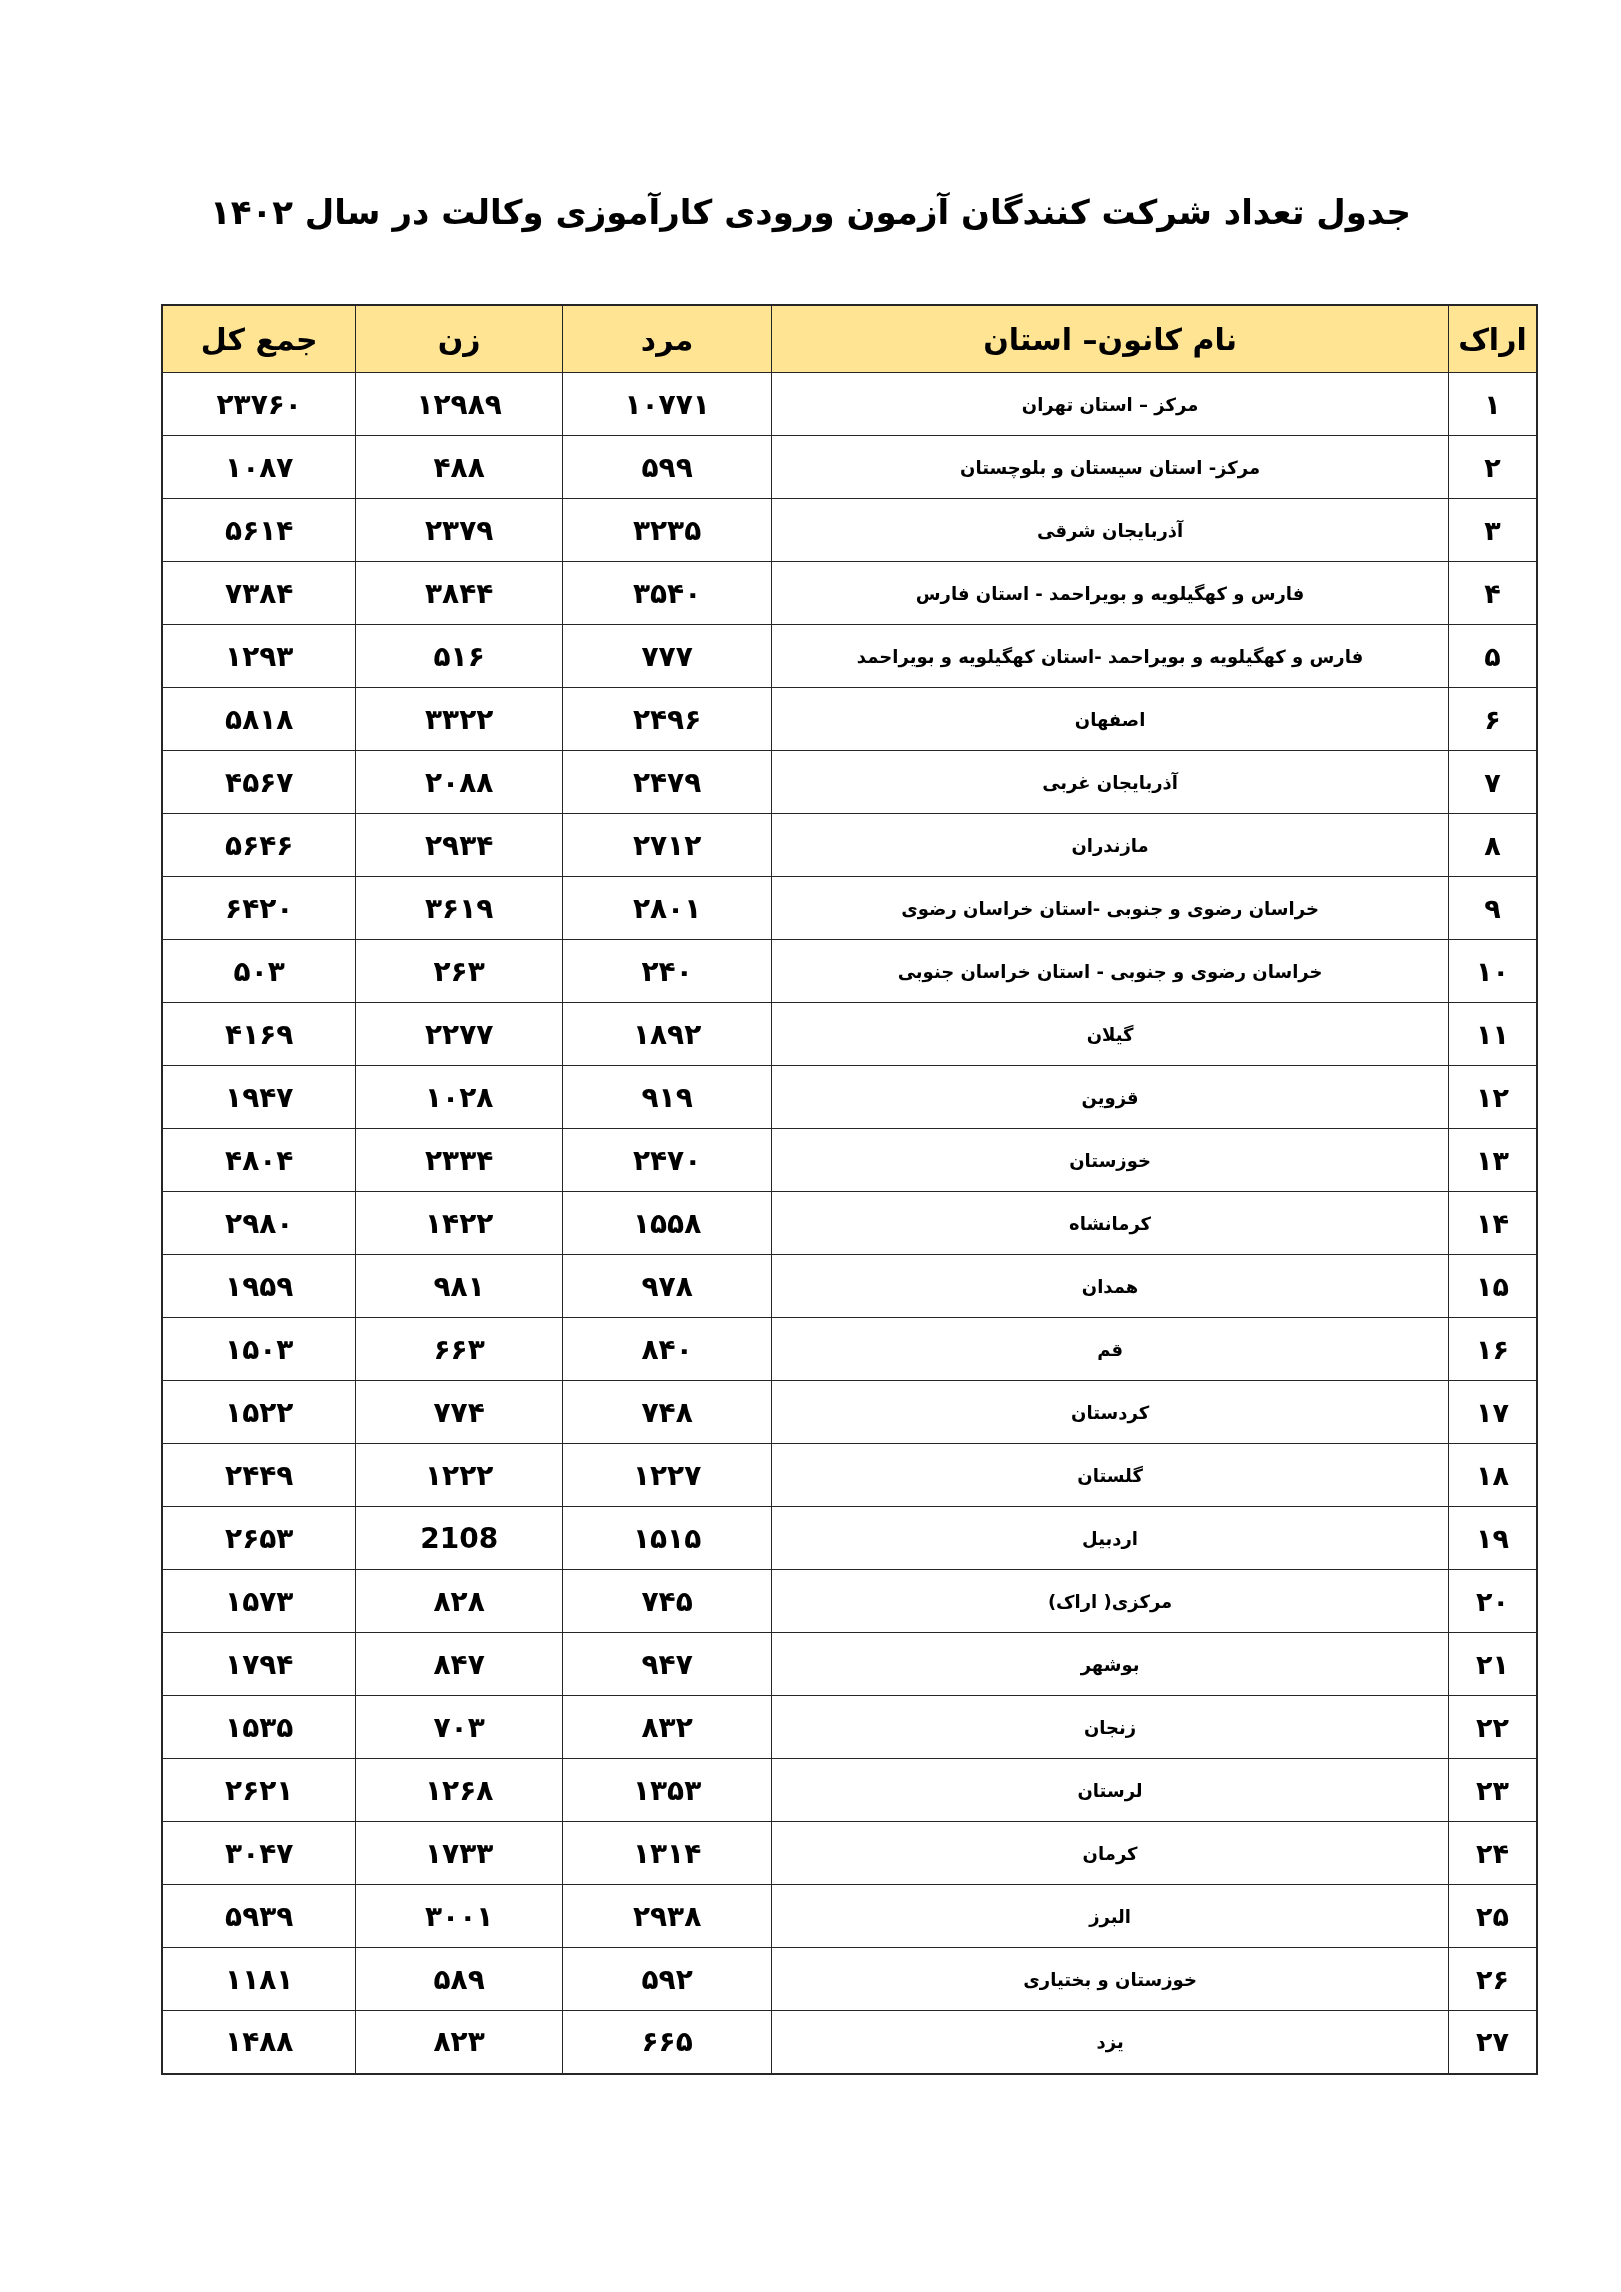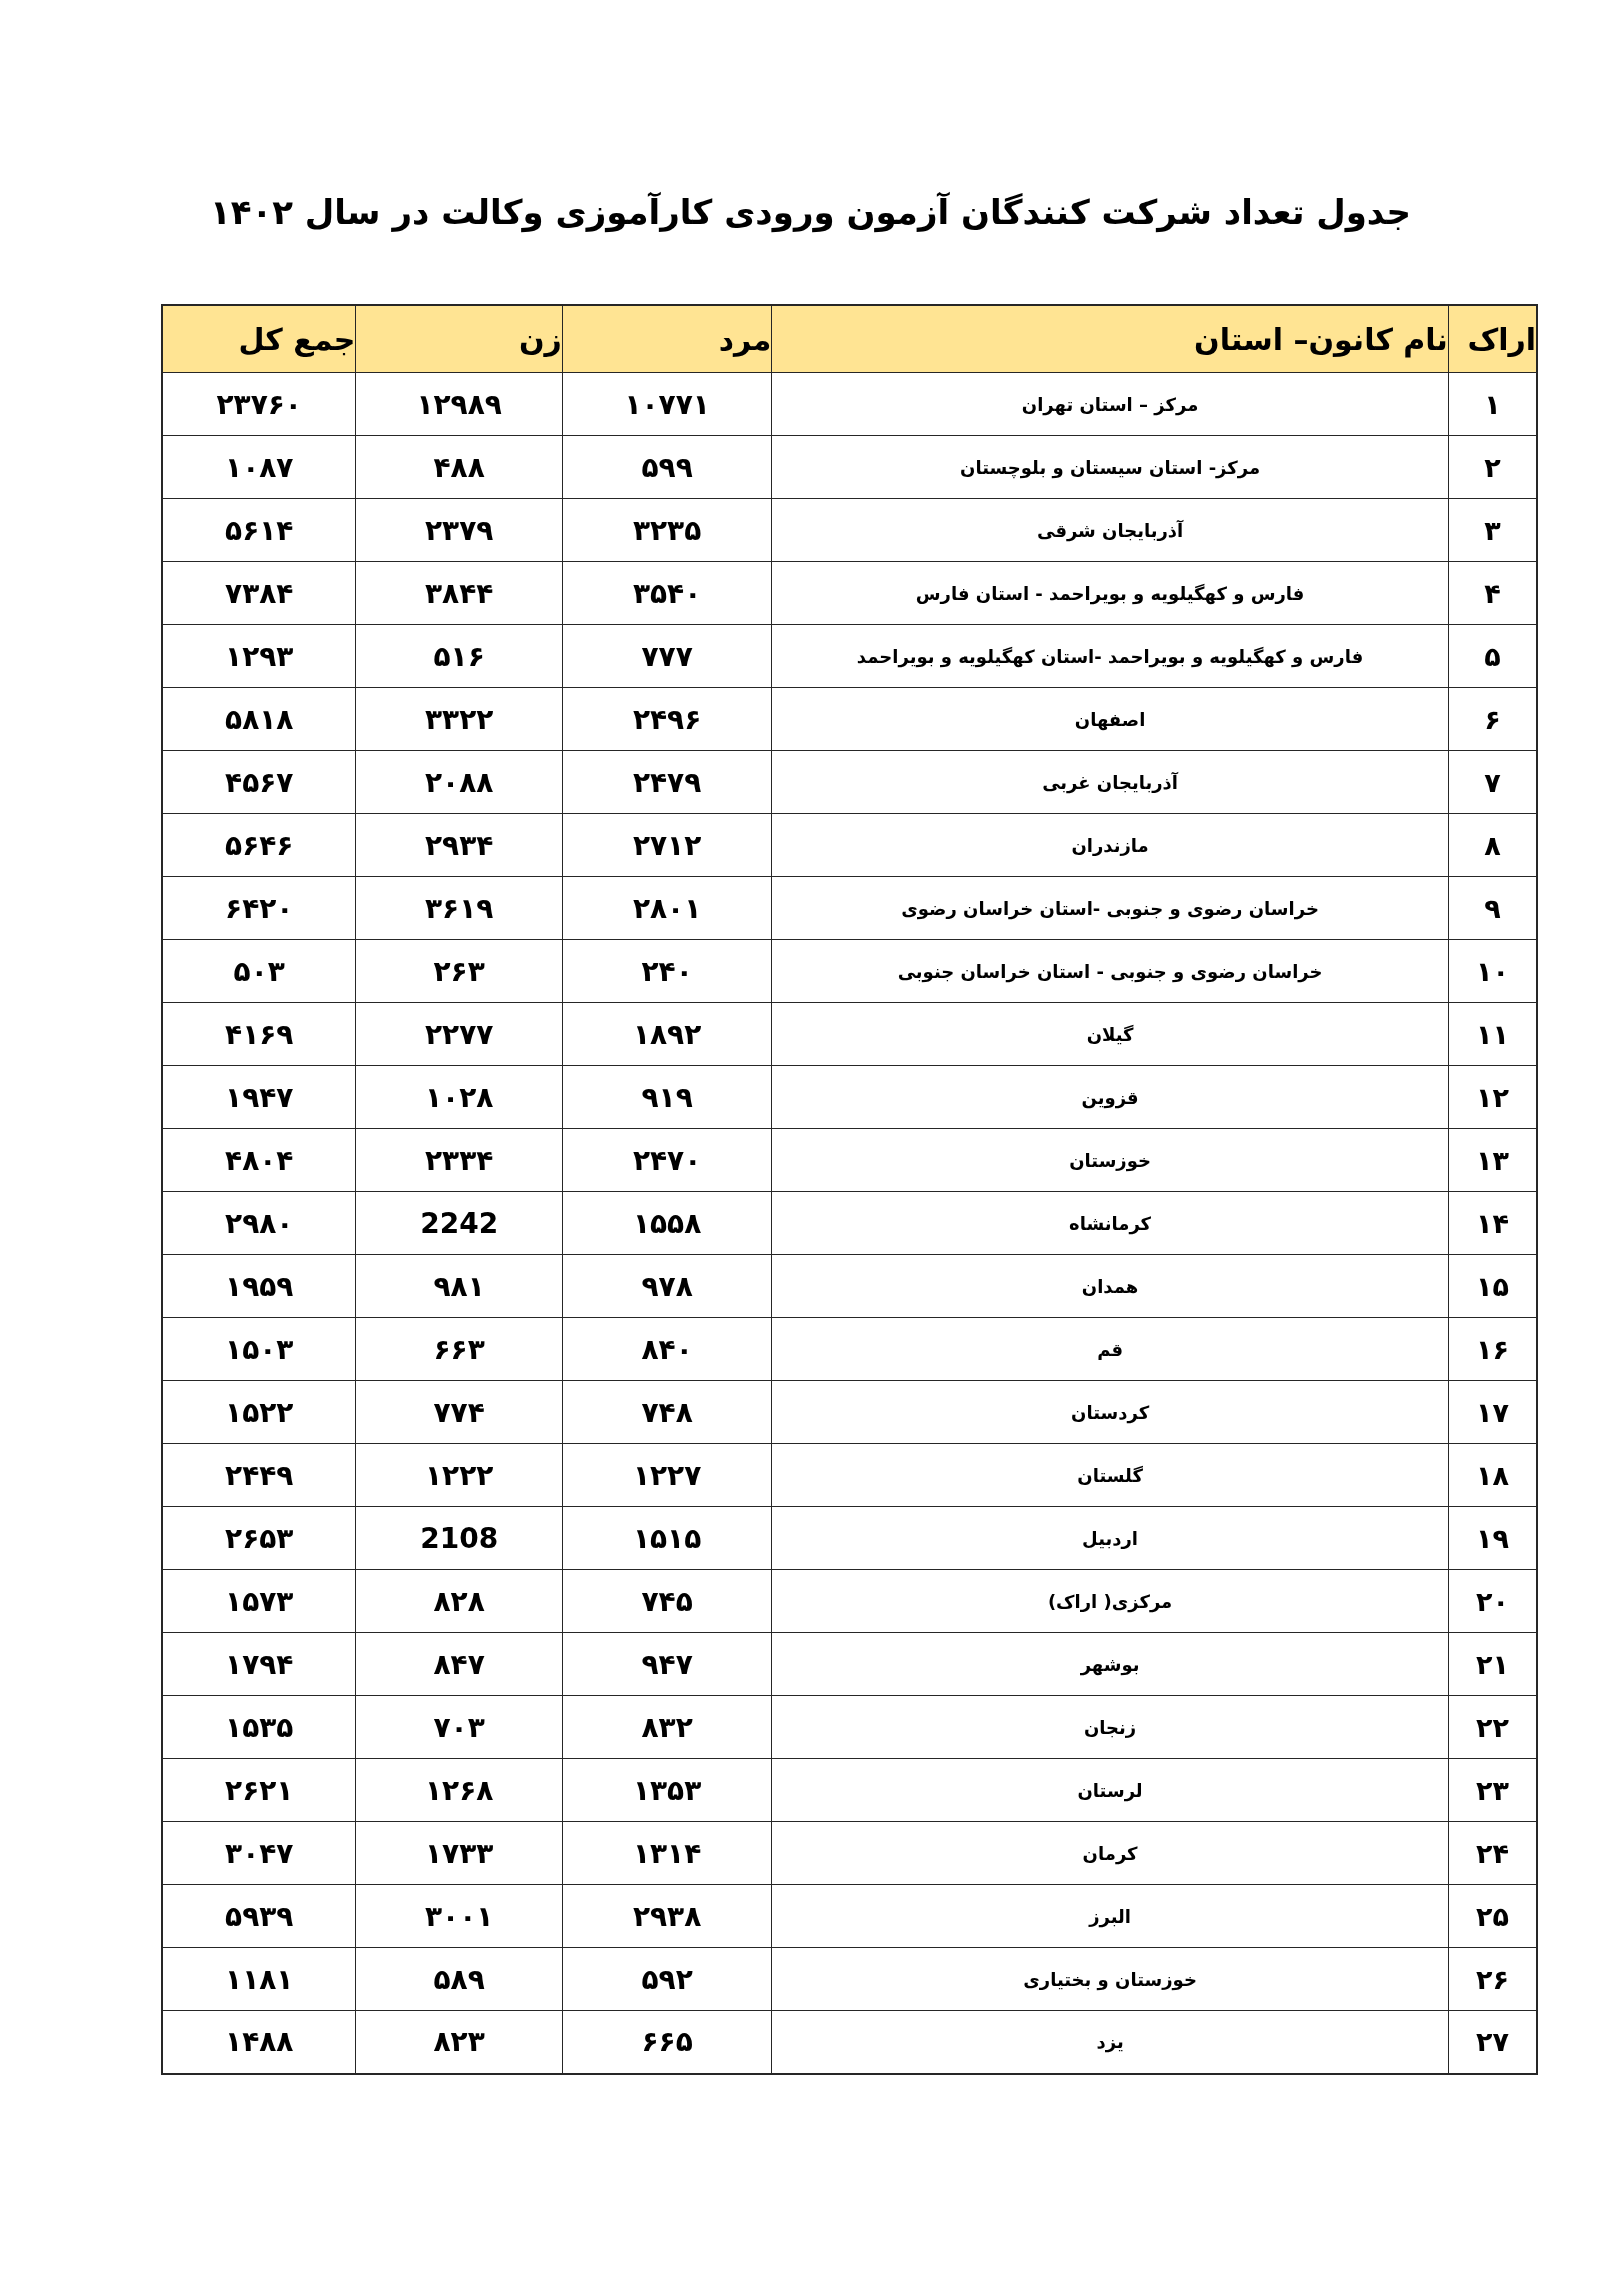--- a/index.html
+++ b/index.html
@@ -38,21 +38,20 @@
     text-align:center;
     vertical-align:middle;
     font-weight:bold;
     padding:0;
     overflow:hidden;
   }
   .tbl thead th{
     background:var(--header-bg,#ffe493);
     height:66px;
     font-size:30px;
-    text-align:right;
   }
   .tbl tbody tr{height:63px;}
   .col-index{width:87px;}
   .col-name{width:674px;}
   .col-men{width:208px;margin-left:24px;}
   .col-women{width:205px;}
   .col-total{width:192px;}
   td.cell-name{font-size:18px;white-space:nowrap;}
   td.num{font-size:28px;}
   td.idx{font-size:27px;}
@@ -175,21 +174,21 @@
         <td class="col-name cell-name">خوزستان</td>
         <td class="col-men num">۲۴۷۰</td>
         <td class="col-women num">۲۳۳۴</td>
         <td class="col-total num">۴۸۰۴</td>
       </tr>
 
       <tr>
         <td class="col-index idx">۱۴</td>
         <td class="col-name cell-name">کرمانشاه</td>
         <td class="col-men num">۱۵۵۸</td>
-        <td class="col-women num">2242</td>
+        <td class="col-women num">۱۴۲۲</td>
         <td class="col-total num">۲۹۸۰</td>
       </tr>
 
       <tr>
         <td class="col-index idx">۱۵</td>
         <td class="col-name cell-name">همدان</td>
         <td class="col-men num">۹۷۸</td>
         <td class="col-women num">۹۸۱</td>
         <td class="col-total num">۱۹۵۹</td>
       </tr>

